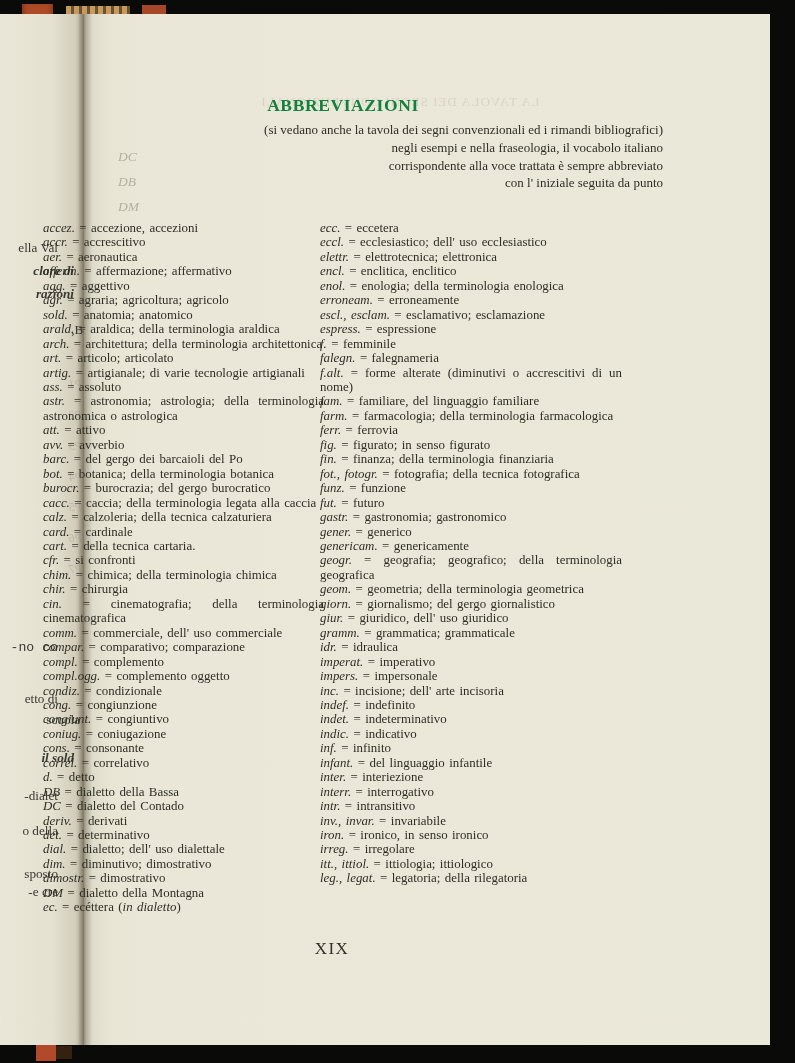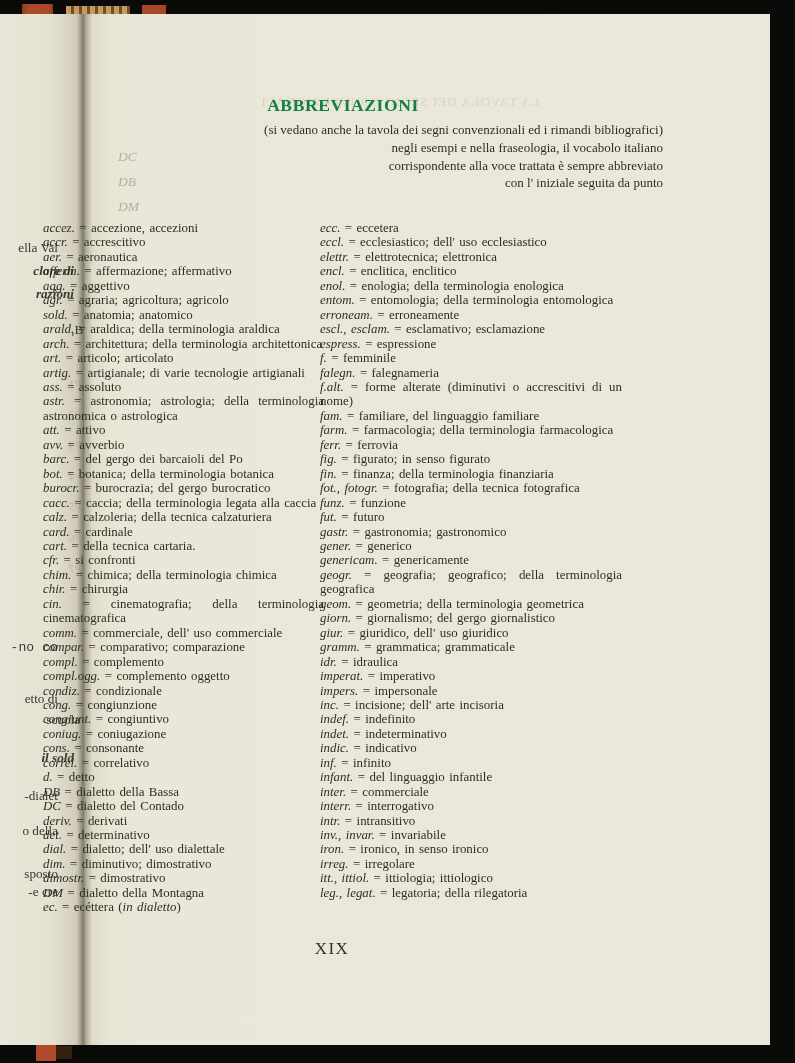--- a/index.html
+++ b/index.html
@@ -152,21 +152,20 @@
         <div class="entry"><span class="abbr">dimostr.</span> = <span>dimostrativo</span></div>
         <div class="entry"><span class="abbr">DM</span> = <span>dialetto della Montagna</span></div>
         <div class="entry"><span class="abbr">ec.</span> = <span>ecéttera (</span><span class="abbr">in dialetto</span>)</div>
       </div>
     <div class="col col-right" id="col-right">
         <div class="entry"><span class="abbr">ecc.</span> = <span>eccetera</span></div>
         <div class="entry"><span class="abbr">eccl.</span> = <span>ecclesiastico; dell' uso ecclesiastico</span></div>
         <div class="entry"><span class="abbr">elettr.</span> = <span>elettrotecnica; elettronica</span></div>
         <div class="entry"><span class="abbr">encl.</span> = <span>enclitica, enclitico</span></div>
         <div class="entry"><span class="abbr">enol.</span> = <span>enologia; della terminologia enologica</span></div>
-        <div class="entry"><span class="abbr">entom.</span> = <span>entomologia; della terminologia entomologica</span></div>
         <div class="entry"><span class="abbr">erroneam.</span> = <span>erroneamente</span></div>
         <div class="entry"><span class="abbr">escl., esclam.</span> = <span>esclamativo; esclamazione</span></div>
         <div class="entry"><span class="abbr">espress.</span> = <span>espressione</span></div>
         <div class="entry"><span class="abbr">f.</span> = <span>femminile</span></div>
         <div class="entry"><span class="abbr">falegn.</span> = <span>falegnameria</span></div>
         <div class="entry"><span class="abbr">f.alt.</span> = <span>forme alterate (diminutivi o accrescitivi di un nome)</span></div>
         <div class="entry"><span class="abbr">fam.</span> = <span>familiare, del linguaggio familiare</span></div>
         <div class="entry"><span class="abbr">farm.</span> = <span>farmacologia; della terminologia farmacologica</span></div>
         <div class="entry"><span class="abbr">ferr.</span> = <span>ferrovia</span></div>
         <div class="entry"><span class="abbr">fig.</span> = <span>figurato; in senso figurato</span></div>
@@ -184,21 +183,21 @@
         <div class="entry"><span class="abbr">gramm.</span> = <span>grammatica; grammaticale</span></div>
         <div class="entry"><span class="abbr">idr.</span> = <span>idraulica</span></div>
         <div class="entry"><span class="abbr">imperat.</span> = <span>imperativo</span></div>
         <div class="entry"><span class="abbr">impers.</span> = <span>impersonale</span></div>
         <div class="entry"><span class="abbr">inc.</span> = <span>incisione; dell' arte incisoria</span></div>
         <div class="entry"><span class="abbr">indef.</span> = <span>indefinito</span></div>
         <div class="entry"><span class="abbr">indet.</span> = <span>indeterminativo</span></div>
         <div class="entry"><span class="abbr">indic.</span> = <span>indicativo</span></div>
         <div class="entry"><span class="abbr">inf.</span> = <span>infinito</span></div>
         <div class="entry"><span class="abbr">infant.</span> = <span>del linguaggio infantile</span></div>
-        <div class="entry"><span class="abbr">inter.</span> = <span>commerciale</span></div>
+        <div class="entry"><span class="abbr">inter.</span> = <span>interiezione</span></div>
         <div class="entry"><span class="abbr">interr.</span> = <span>interrogativo</span></div>
         <div class="entry"><span class="abbr">intr.</span> = <span>intransitivo</span></div>
         <div class="entry"><span class="abbr">inv., invar.</span> = <span>invariabile</span></div>
         <div class="entry"><span class="abbr">iron.</span> = <span>ironico, in senso ironico</span></div>
         <div class="entry"><span class="abbr">irreg.</span> = <span>irregolare</span></div>
         <div class="entry"><span class="abbr">itt., ittiol.</span> = <span>ittiologia; ittiologico</span></div>
         <div class="entry"><span class="abbr">leg., legat.</span> = <span>legatoria; della rilegatoria</span></div>
       </div>
 
     <div class="pageno">XIX</div>

